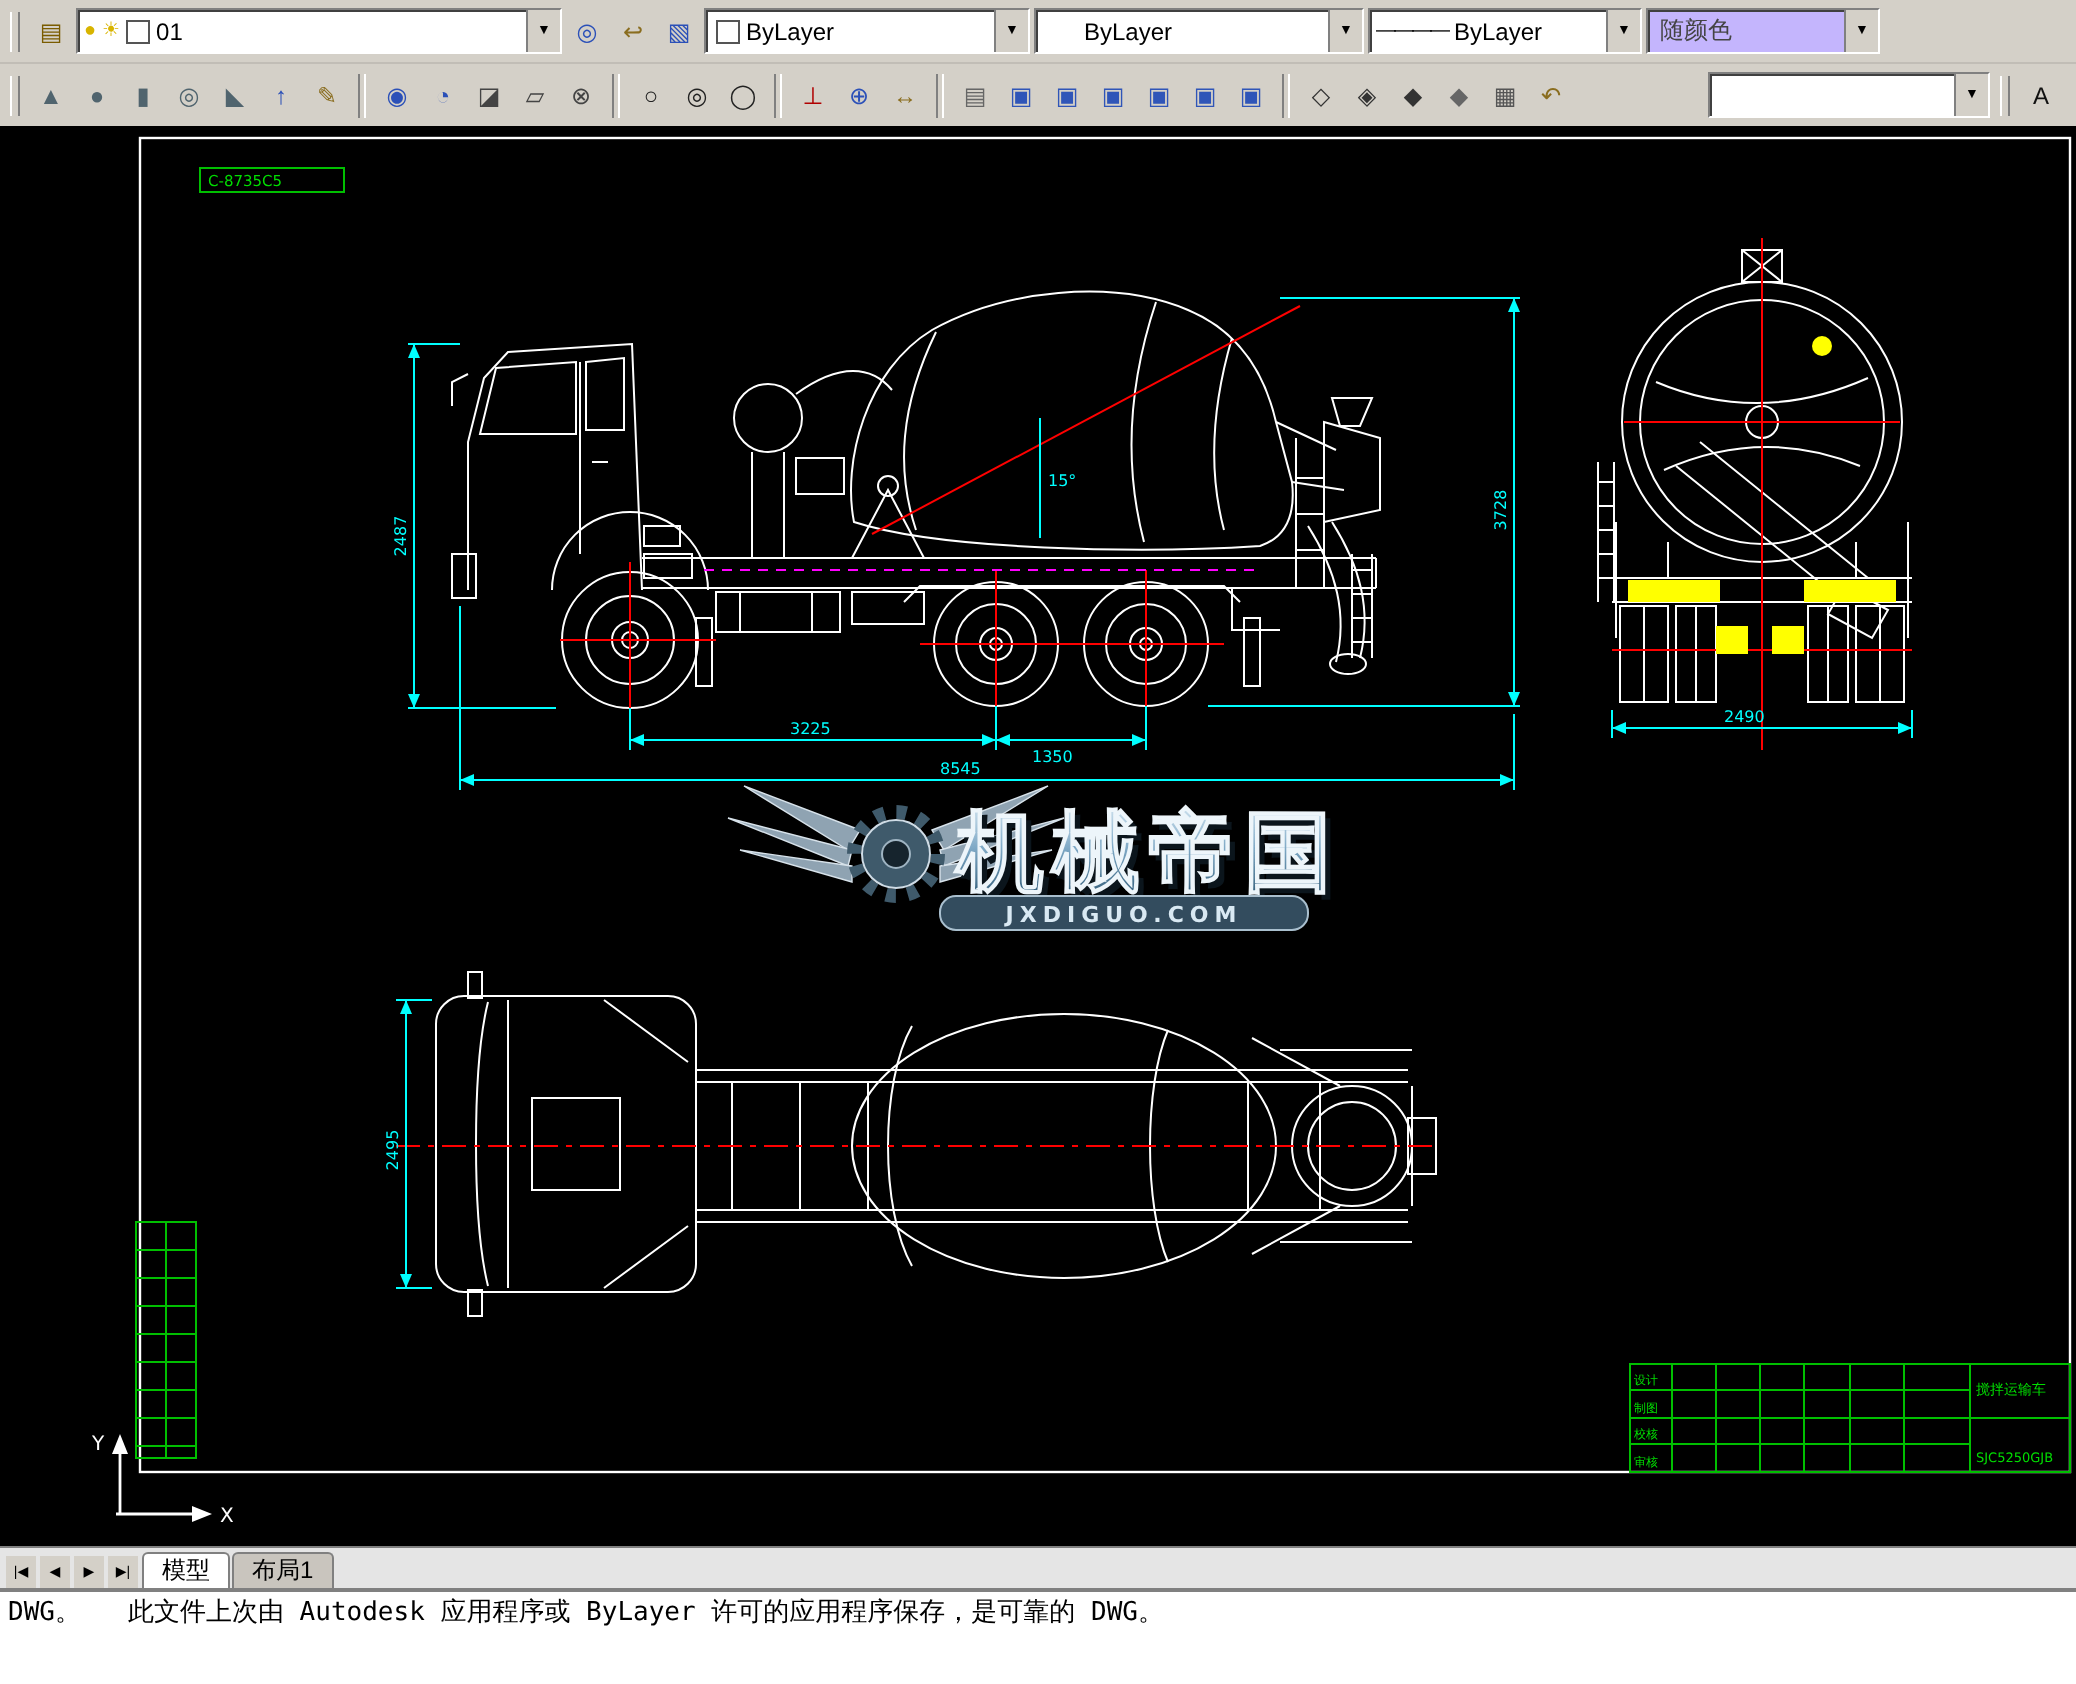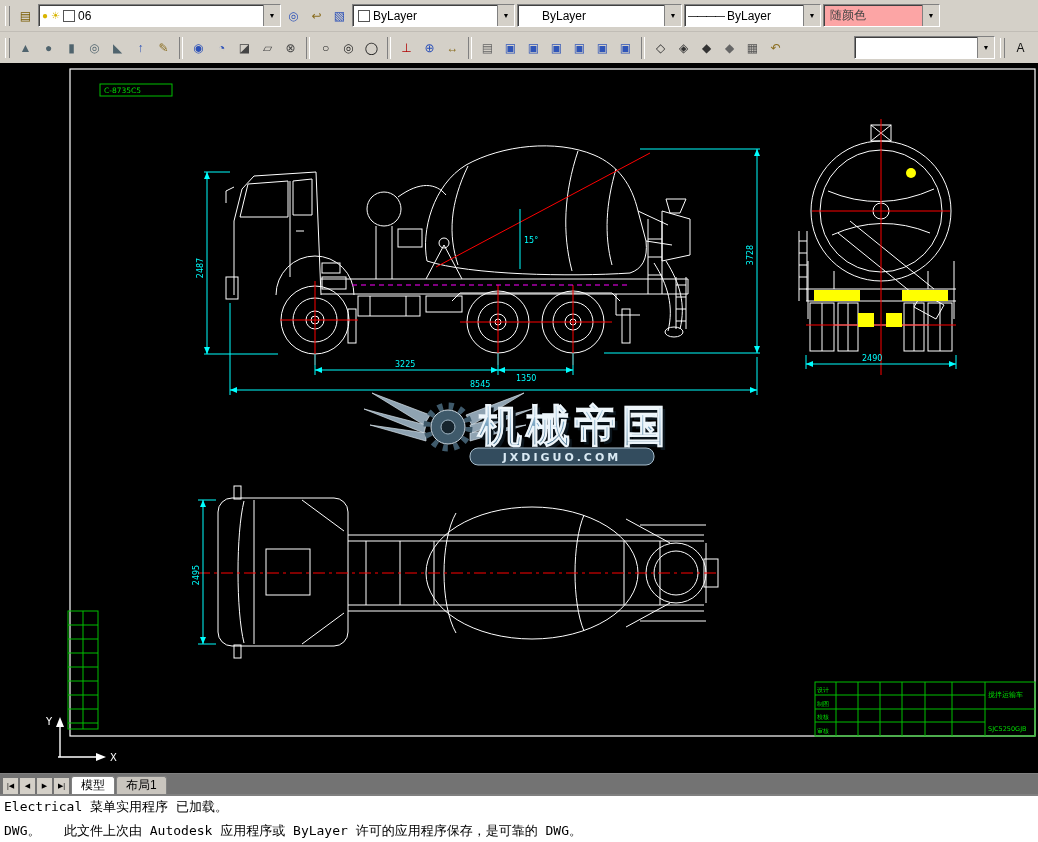--- a/index.html
+++ b/index.html
@@ -17,30 +17,30 @@
          border:1px solid;border-color:#808080 #fff #fff #808080;box-shadow:inset 1px 1px 0 #404040;
          padding-left:3px;flex:0 0 auto;overflow:hidden;}
   .combo .val{margin-left:3px;white-space:nowrap;}
   .combo .arrow{margin-left:auto;width:16px;height:100%;background:#d4d0c8;border-left:1px solid #808080;
                 display:flex;align-items:center;justify-content:center;font-size:7px;color:#000;flex:0 0 auto;}
   .combo.layer{width:238px}
   .combo.color{width:158px}
   .combo.ltype{width:160px}
   .combo.ltype .val{padding-left:18px}
   .combo.lweight{width:132px}
-  .combo.pstyle{width:112px;background:#fca5a5;color:#444;}
+  .combo.pstyle{width:112px;background:#c4b5fd;color:#444;}
   .combo.tb2combo{width:136px}
   .swatch{width:10px;height:10px;background:#fff;border:1px solid #555;margin-left:2px;flex:0 0 auto;}
   .stat-ic{font-size:10px;line-height:1;margin-right:1px;}
   .lw-sample{font-size:10px;letter-spacing:-1px;color:#000;}
   .sp70{width:64px;flex:0 0 auto;}
   .rightgrp{margin-left:auto;display:flex;align-items:center;gap:2px;}
   .canvas{position:relative;width:1038px;height:710px;background:#000;}
   .canvas svg{display:block;font-family:"DejaVu Sans",sans-serif;}
-  .tabbar{display:flex;align-items:flex-end;height:20px;background:#737373;border-top:1px solid #808080;padding-left:3px;}
+  .tabbar{display:flex;align-items:flex-end;height:20px;background:#e5e5e5;border-top:1px solid #808080;padding-left:3px;}
   .tnav{width:15px;height:16px;font-size:7px;display:flex;align-items:center;justify-content:center;
         background:#d4d0c8;border:0;padding:0;}
   .tabs{display:flex;align-items:flex-end;margin-left:2px;}
   .tab{height:18px;padding:0 9px;font-size:12px;background:#c9c5be;border:1px solid #808080;border-bottom:none;
        margin-right:-1px;border-radius:3px 3px 0 0;}
   .tab.active{background:#fff;}
   .cmd{height:48px;background:#fff;border-top:2px solid #808080;padding:2px 4px;
        font-family:"DejaVu Sans Mono","Liberation Mono",monospace;font-size:13px;color:#000;}
   .cmd-line{line-height:17px;white-space:pre;}
   .cmd-line+.cmd-line{margin-top:7px;}
@@ -58,21 +58,21 @@
           <span class="g" style="color: rgb(122, 92, 0);">▤</span>
         </button>
       </span>
     <div class="combo layer">
       <span class="host">
 
       <span class="stat-ic" style="color: rgb(216, 180, 0);">●</span>
           <span class="stat-ic" style="color: rgb(216, 180, 0);">☀</span>
         </span>
       <span class="swatch"></span>
-      <span class="val">06</span>
+      <span class="val">01</span>
       <span class="arrow">▼</span>
     </div>
     <span class="host">
 
     <button class="tbtn">
           <span class="g" style="color: rgb(43, 80, 184);">◎</span>
         </button>
         <button class="tbtn">
           <span class="g" style="color: rgb(138, 109, 31);">↩</span>
         </button>
@@ -457,17 +457,16 @@
         <button class="tnav">▶|</button>
       </span>
     <span class="tabs host">
 
     <button class="tab active">模型</button>
         <button class="tab">布局1</button>
       </span>
   </div>
 
   <div class="cmd">
-    <div class="cmd-line">Electrical 菜单实用程序 已加载。</div>
     <div class="cmd-line">DWG。   此文件上次由 Autodesk 应用程序或 ByLayer 许可的应用程序保存，是可靠的 DWG。</div>
   </div>
 
 </div>
 
 </body></html>

